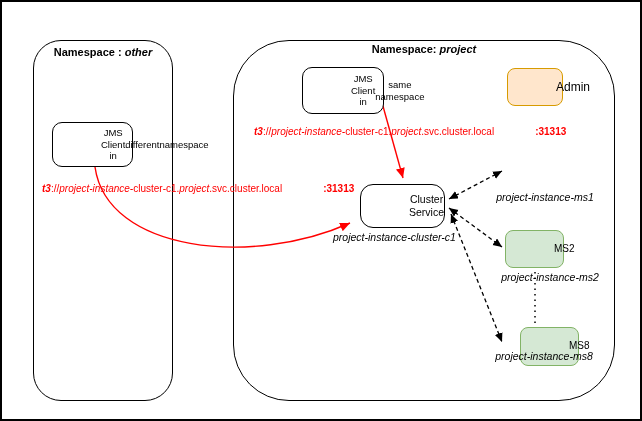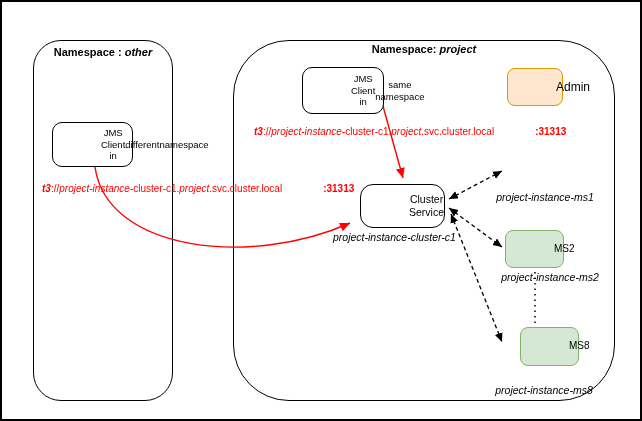--- a/index.html
+++ b/index.html
@@ -69,21 +69,21 @@
   .sublabel{
     position:absolute;
     font-style:italic;
     font-size:10.5px;
     text-align:center;
     white-space:nowrap;
   }
   #cluster-service-name{left:325px;top:229px;width:135px;}
   #ms1-name{left:488px;top:189px;width:110px;}
   #ms2-name{left:493px;top:269px;width:110px;}
-  #ms8-name{left:487px;top:382px;width:110px;}
+  #ms8-name{left:487px;top:348px;width:110px;}
   .url-label{
     position:absolute;
     color:#FF0000;
     font-size:10px;
     white-space:nowrap;
   }
   #url-other{left:40px;top:181px;}
   #url-project{left:252px;top:124px;}
   .url-label .u-scheme{font-weight:bold;font-style:italic;}
   .url-label .u-sep{font-style:normal;}

